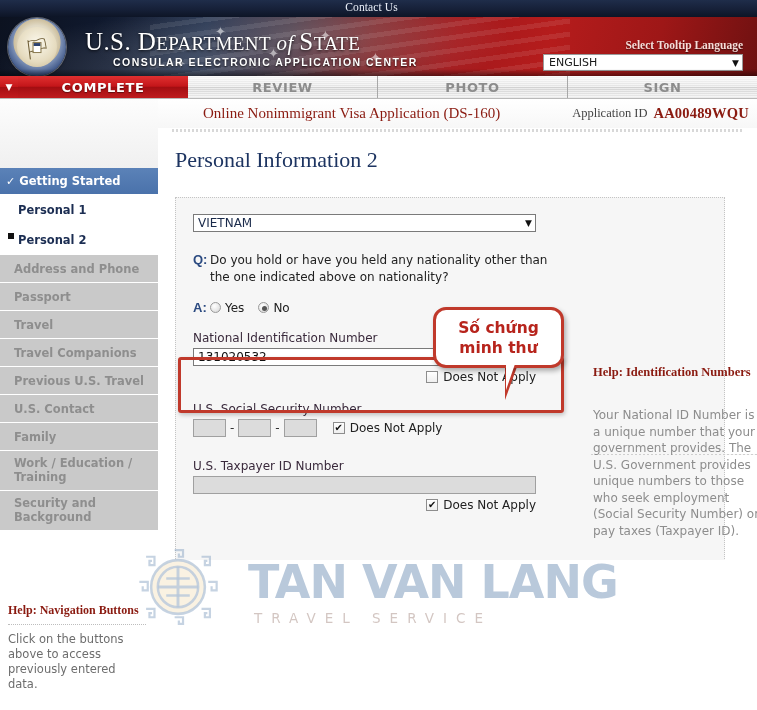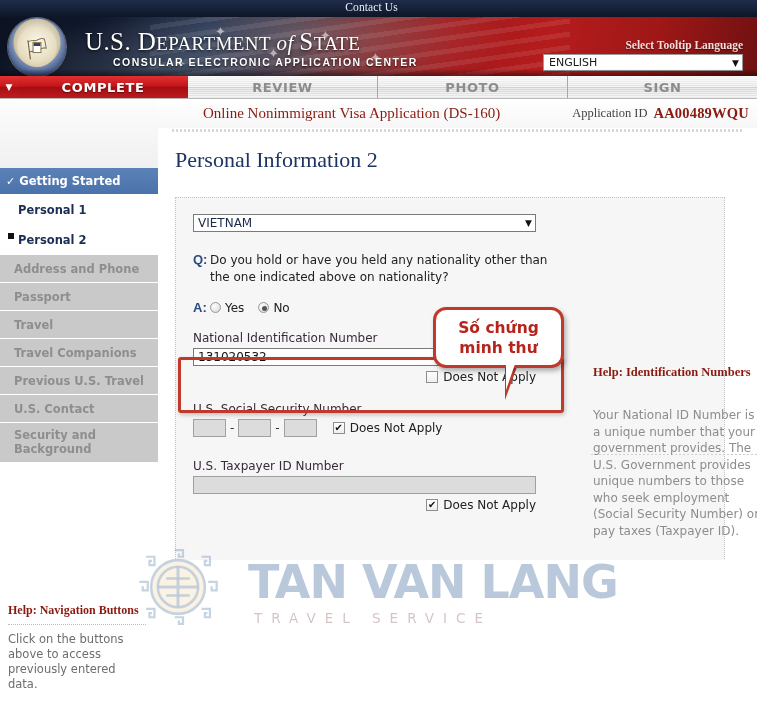--- a/index.html
+++ b/index.html
@@ -624,20 +624,27 @@
         <span>Travel</span>
       </div>
       <div class="nav-item disabled">
         <span>Travel Companions</span>
       </div>
       <div class="nav-item disabled">
         <span>Previous U.S. Travel</span>
       </div>
       <div class="nav-item disabled">
         <span>U.S. Contact</span>
+      </div>
+      <div class="nav-item disabled">
+        <span>Family</span>
+      </div>
+      <div class="nav-item disabled two-line">
+        <span>Work / Education /</span>
+        <span>Training</span>
       </div>
       <div class="nav-item disabled two-line">
         <span>Security and</span>
         <span>Background</span>
       </div>
     </div>
 
     <div class="nav-help">
       <div class="nav-help-title">Help: Navigation Buttons</div>
       <div class="nav-help-body">Click on the buttons above to access previously entered data.</div>

